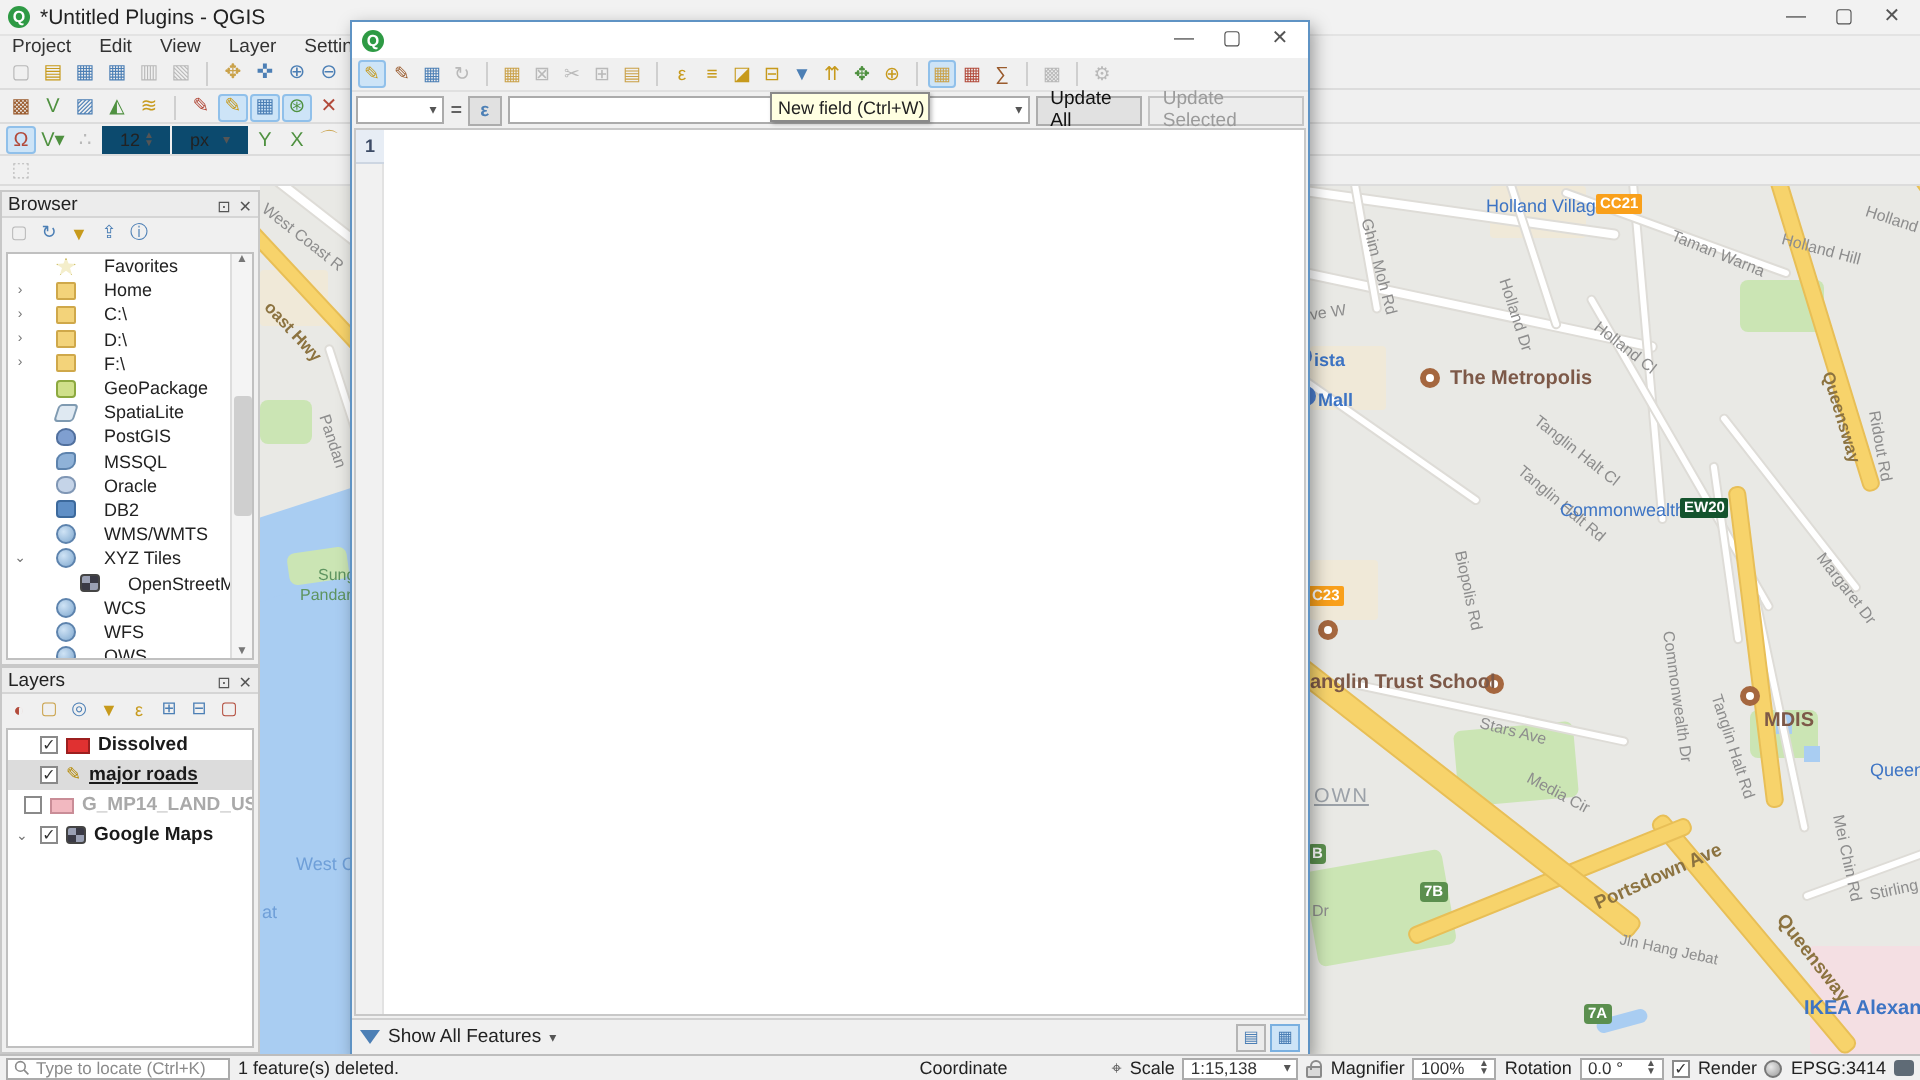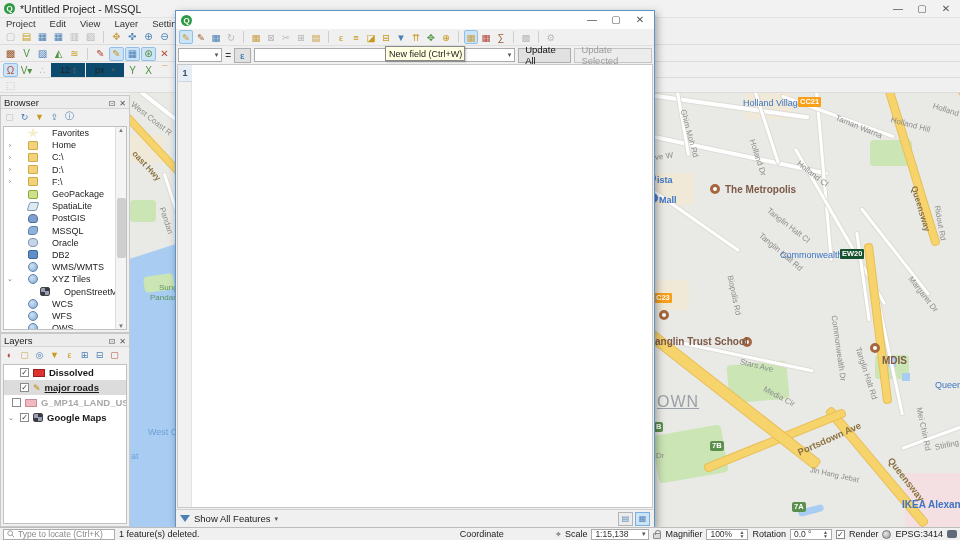--- a/index.html
+++ b/index.html
@@ -62,21 +62,21 @@
   .hwy { position:absolute; background:#f7d36b; box-shadow:0 0 0 1px #e8bf57; border-radius:3px; }
   .park { position:absolute; background:#cbe5b4; border-radius:4px; }
   .water { position:absolute; background:#a9cdf2; }
   .patch-beige { position:absolute; background:#f0e9d8; border-radius:2px; }
   .patch-pink { position:absolute; background:#f4dfe3; border-radius:2px; }
   .ml { position:absolute; white-space:nowrap; transform-origin:left center; }
   .ml-road { font-size:8px; color:#8d8d8d; }
   .ml-hwy { font-size:8.5px; color:#8c7340; font-weight:bold; }
   .ml-blue { font-size:9px; color:#3d74c4; }
   .ml-brown { font-size:10px; color:#7d5948; }
-  .ml-area { font-size:16px; color:#9ba1a8; letter-spacing:1px;text-decoration:underline; }
+  .ml-area { font-size:10px; color:#9ba1a8; letter-spacing:1px;text-decoration:underline; }
   .ml-green { font-size:8px; color:#5e9460; }
   .ml-water { font-size:9px; color:#6f9fd8; }
   .badge { position:absolute; font-size:7.5px; font-weight:bold; color:#fff; padding:0 2px; height:10px; line-height:10px; border-radius:1px; }
   .badge-orange { background:#f9a01b; }
   .badge-green { background:#14532d; }
   .badge-shield { background:#5b8f4e; border-radius:2px; }
   .poi { position:absolute; width:10px; height:10px; border-radius:50%; background:#fff; border:3px solid #a5673f; }
   .poi-blue { border-color:#4d7fd0; }
 
   
@@ -210,21 +210,21 @@
       <div class="badge badge-green" style="left: 710px; top: 164px;">EW20</div>
       <div class="badge badge-orange" style="left: 524px; top: 208px;">C23</div>
       <div class="badge badge-shield" style="left: 524px; top: 337px;">B</div>
       <div class="badge badge-shield" style="left: 580px; top: 356px;">7B</div>
       <div class="badge badge-shield" style="left: 662px; top: 417px;">7A</div>
     </div>
 </div>
 
 <div id="titlebar" class="abs">
   <span class="app-logo">Q</span>
-  <span class="title">*Untitled Project - MSSQL</span>
+  <span class="title">*Untitled Plugins - QGIS</span>
   <span class="winctl">
     <span>—</span>
     <span>▢</span>
     <span>✕</span>
   </span>
 </div>
 <div id="menubar" class="abs">
   <span>Project</span>
   <span>Edit</span>
   <span>View</span>

